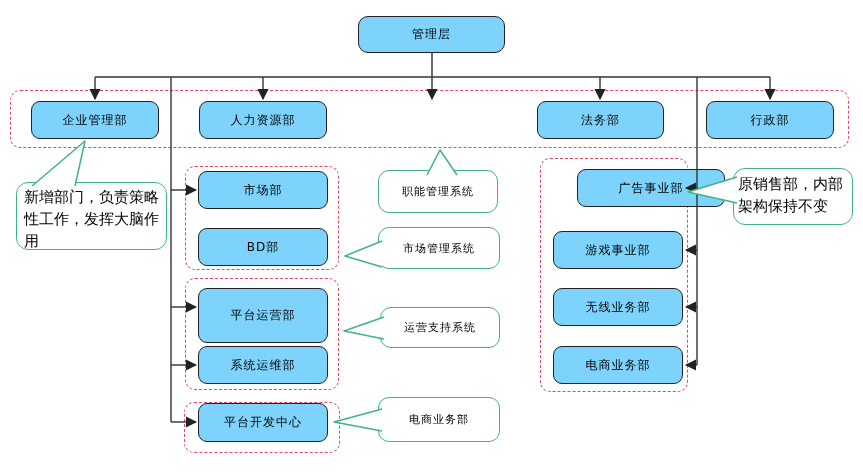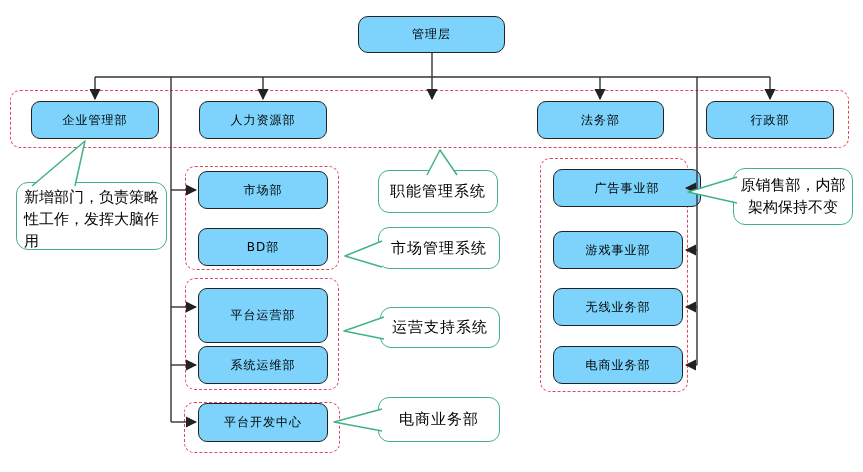--- a/index.html
+++ b/index.html
@@ -31,36 +31,36 @@
     background:transparent;
     z-index:1;
   }
   .callout{
     position:absolute;
     box-sizing:border-box;
     background:#ffffff;
     border:1.5px solid #42b383;
     border-radius:11px;
     display:flex;align-items:center;justify-content:center;
-    font-size:15px;
+    font-size:11px;
     letter-spacing:1px;
     z-index:2;
   }
   .note{
     position:absolute;
     box-sizing:border-box;
     background:#ffffff;
     border:1.5px solid #42b383;
     border-radius:12px;
     font-size:15px;
     line-height:1.45;
     z-index:2;
   }
   .note-left{padding:4px 7px;text-align:left;}
-  .note-right{padding:4px 4px;text-align:center;display:flex;align-items:center;justify-content:center;}
+  .note-right{padding:4px 4px;text-align:left;display:flex;align-items:center;justify-content:center;font-family:Liberation Mono, monospace;}
   .wires{
     position:absolute;left:0;top:0;width:863px;height:472px;
     z-index:3;
     pointer-events:none;
   }
 </style>
 </head>
 <body>
 
 <div class="stage">
@@ -77,21 +77,21 @@
   <div class="box" style="left:199px;top:101px;width:128px;height:38px">人力资源部</div>
   <div class="box" style="left:537px;top:101px;width:127px;height:38px">法务部</div>
   <div class="box" style="left:706px;top:101px;width:128px;height:38px">行政部</div>
 
   <div class="box" style="left:198px;top:171px;width:130px;height:38px">市场部</div>
   <div class="box" style="left:198px;top:228px;width:130px;height:38px">BD部</div>
   <div class="box" style="left:198px;top:288px;width:130px;height:55px">平台运营部</div>
   <div class="box" style="left:198px;top:346px;width:130px;height:38px">系统运维部</div>
   <div class="box" style="left:198px;top:403px;width:130px;height:39px">平台开发中心</div>
 
-  <div class="box" style="left:553px;top:169px;width:148px;height:38px">广告事业部</div>
+  <div class="box" style="left:577px;top:169px;width:148px;height:38px">广告事业部</div>
   <div class="box" style="left:553px;top:231px;width:130px;height:38px">游戏事业部</div>
   <div class="box" style="left:553px;top:288px;width:130px;height:38px">无线业务部</div>
   <div class="box" style="left:553px;top:346px;width:130px;height:38px">电商业务部</div>
 
   <div class="callout" style="left:378px;top:170px;width:120px;height:43px">职能管理系统</div>
   <div class="callout" style="left:378px;top:227px;width:122px;height:42px">市场管理系统</div>
   <div class="callout" style="left:380px;top:307px;width:120px;height:41px">运营支持系统</div>
   <div class="callout" style="left:378px;top:397px;width:122px;height:45px">电商业务部</div>
 
   <div class="note note-left" style="left:16px;top:182px;width:151px;height:68px">新增部门，负责策略性工作，发挥大脑作用</div>

